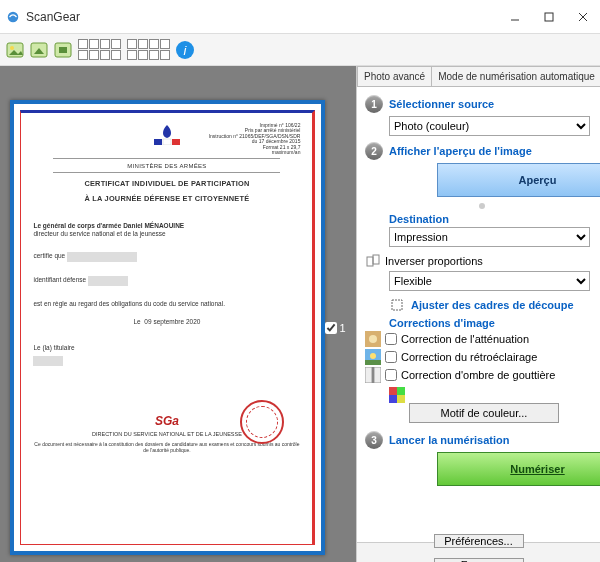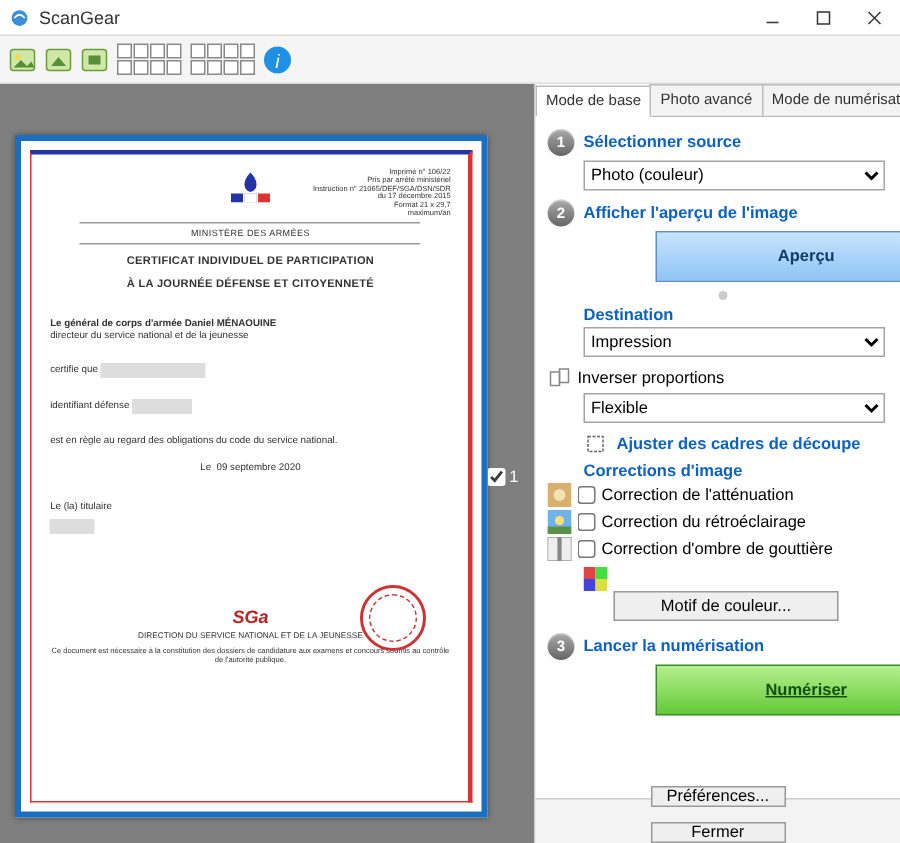--- a/index.html
+++ b/index.html
@@ -1,18 +1,18 @@
 <!DOCTYPE html>
 <html><head>
 <meta charset="utf-8">
 <style>
 * { box-sizing: border-box; margin: 0; padding: 0; font-family: "Segoe UI", Tahoma, sans-serif; }
 body { width: 600px; height: 562px; background: #fff; overflow: hidden; font-size: 11px; }
 
-.titlebar { height: 24px; display: flex; align-items: center; padding: 0 0 0 6px; border-bottom: 1px solid #ddd; }
+.titlebar { height: 34px; display: flex; align-items: center; padding: 0 0 0 6px; border-bottom: 1px solid #ddd; }
 .titlebar .app-icon { width: 14px; height: 14px; margin-right: 6px; }
 .titlebar .title { flex: 1; font-size: 12px; color: #333; }
 .winbtn { width: 34px; height: 24px; display: flex; align-items: center; justify-content: center; color: #333; }
 
 .toolbar { height: 32px; display: flex; align-items: center; gap: 2px; padding: 2px 4px; background: #f5f5f5; border-bottom: 1px solid #ddd; }
 .tbtn { width: 22px; height: 22px; display: flex; align-items: center; justify-content: center; border: 1px solid transparent; }
 .tgroup4 { display: grid; grid-template-columns: repeat(4,10px); grid-template-rows: repeat(2,10px); gap: 1px; padding: 1px; border: 1px solid transparent; }
 .tgroup4 div { border: 1px solid #888; background: #fff; }
 
 .content { display: flex; height: calc(100% - 56px); }
@@ -172,21 +172,20 @@
       </div>
     </div>
     <label class="frame-label">
       <input type="checkbox" checked="" style="">
       <span>1</span>
     </label>
   </div>
 
   <div class="side-pane">
     <div class="tabs">
-      <div class="tab active">Mode de base</div>
       <div class="tab">Photo avancé</div>
       <div class="tab">Mode de numérisation automatique</div>
     </div>
     <div class="panel">
       <div class="step">
           <div class="badge">1</div>
           <div class="step-title">Sélectionner source</div>
         </div>
       <div class="ctrl"><select class="full"><option>Photo (couleur)</option></select></div>
 

